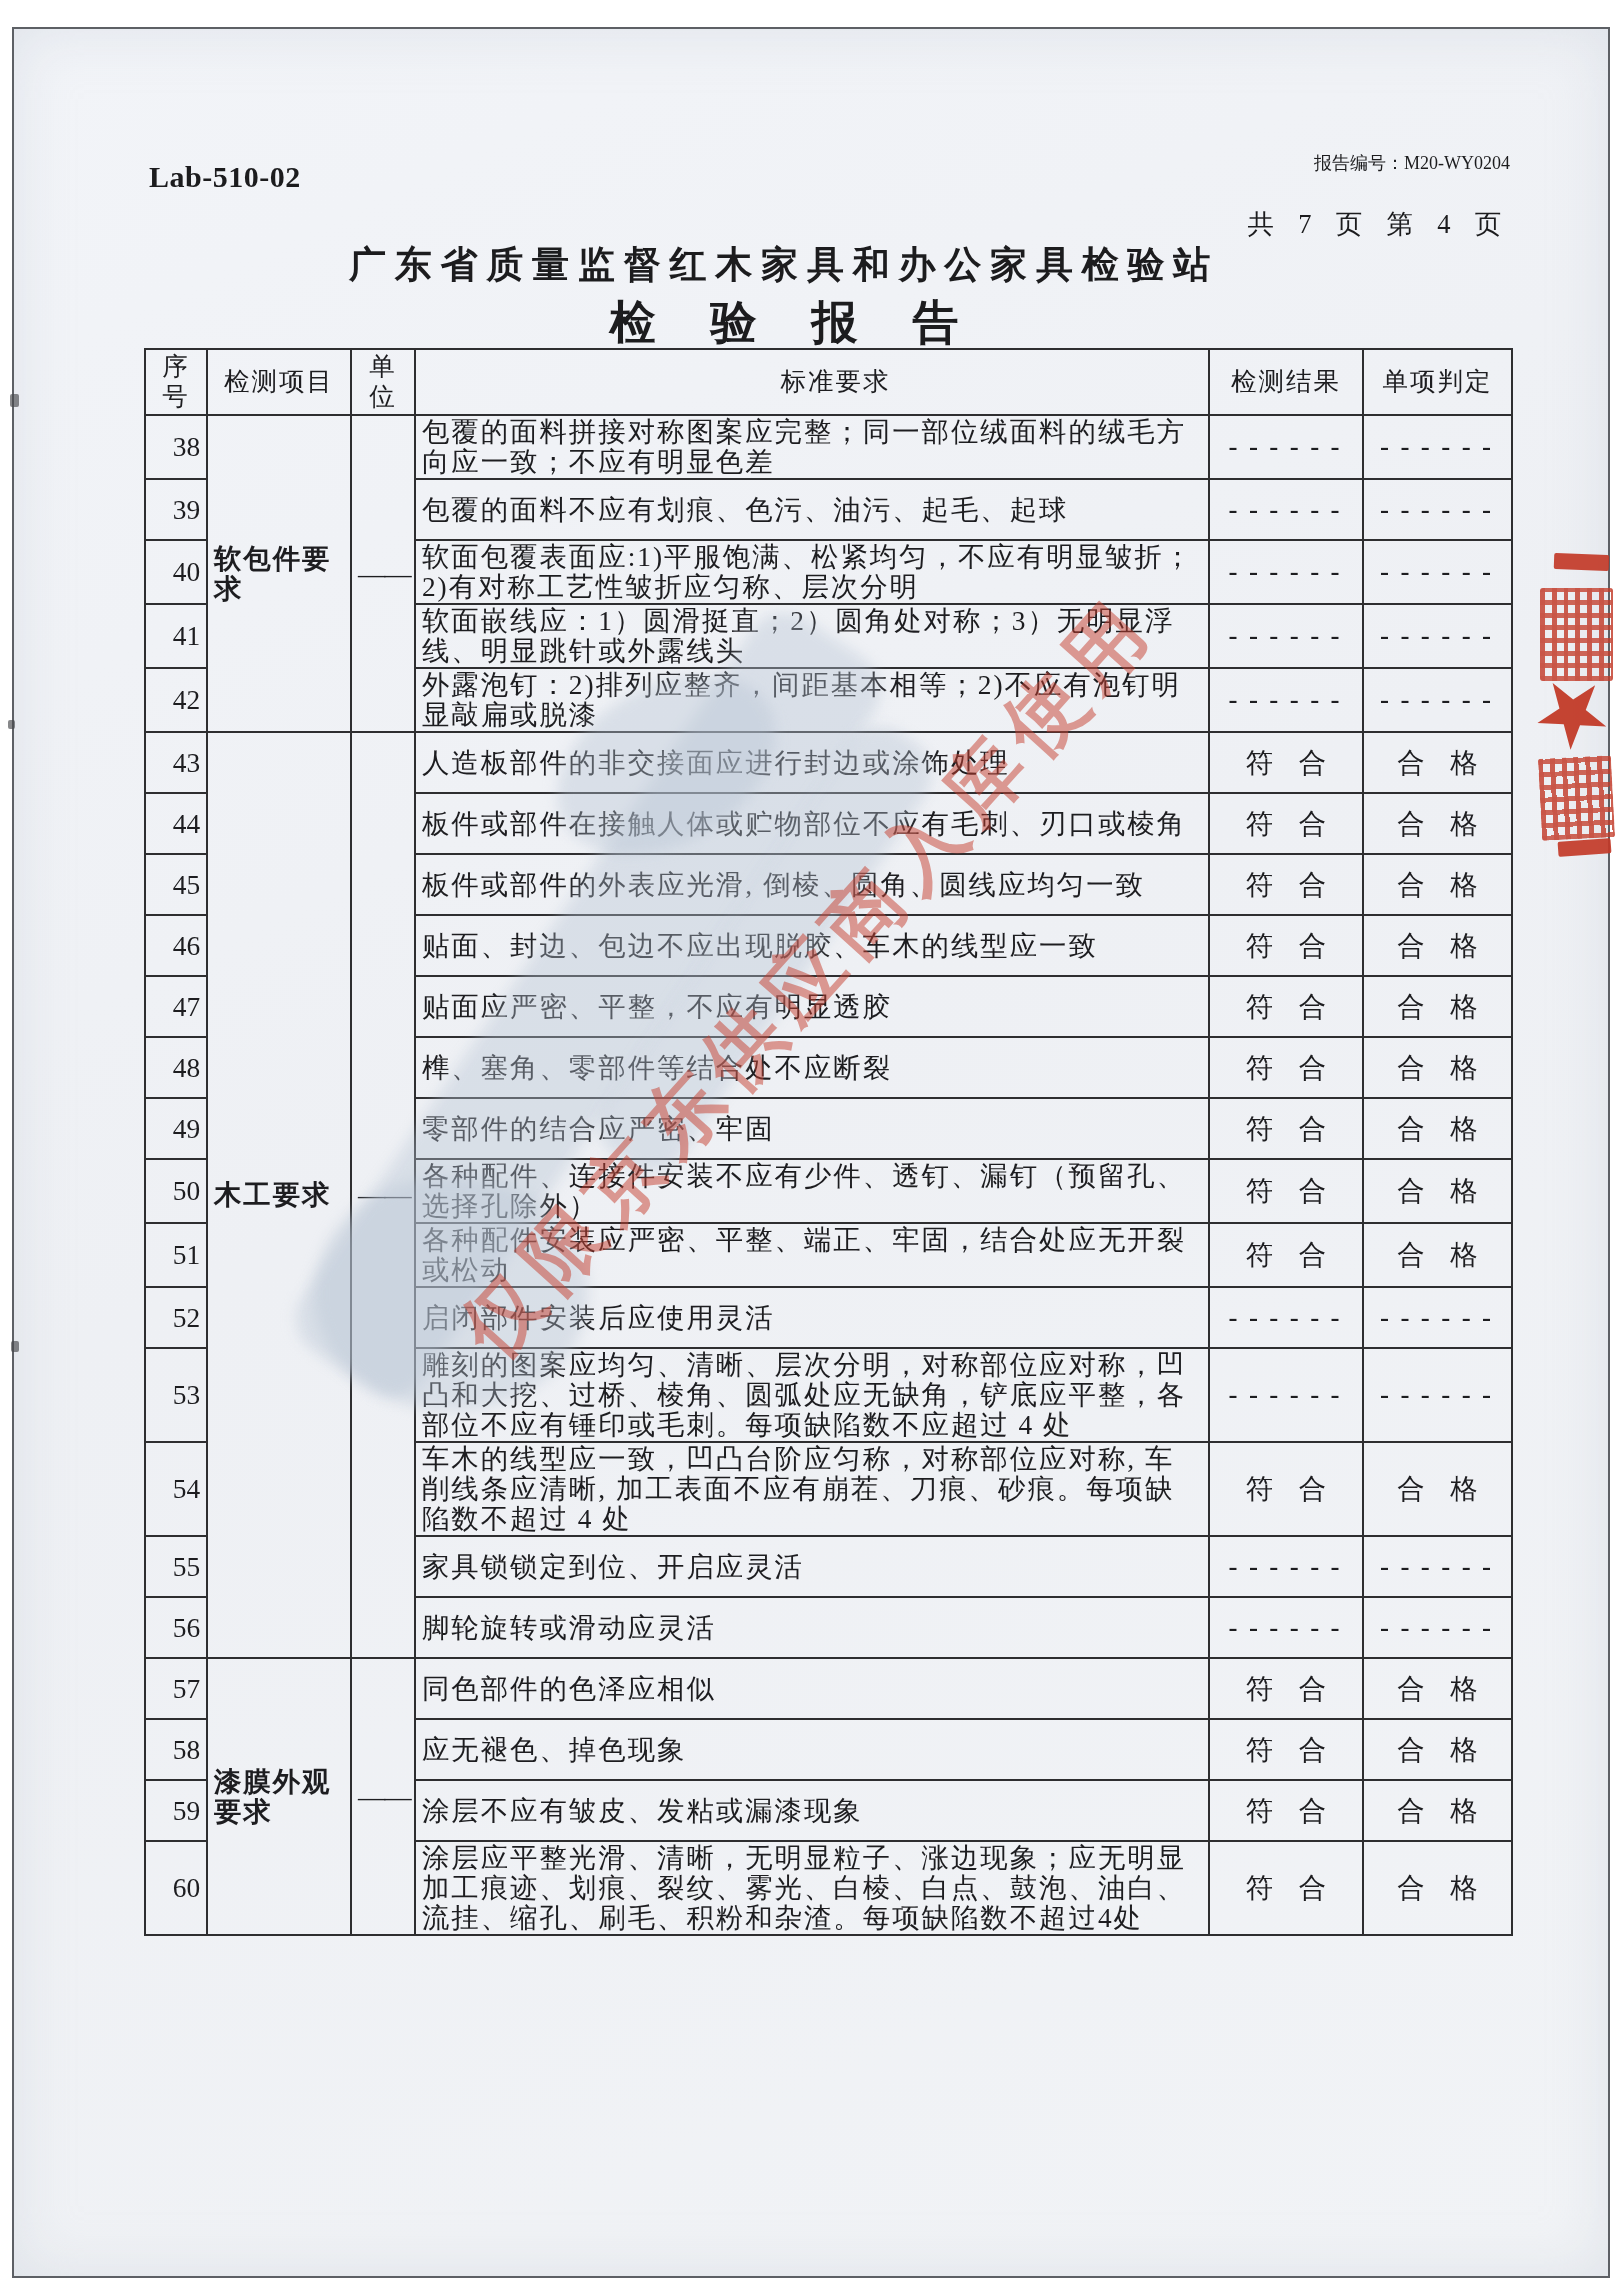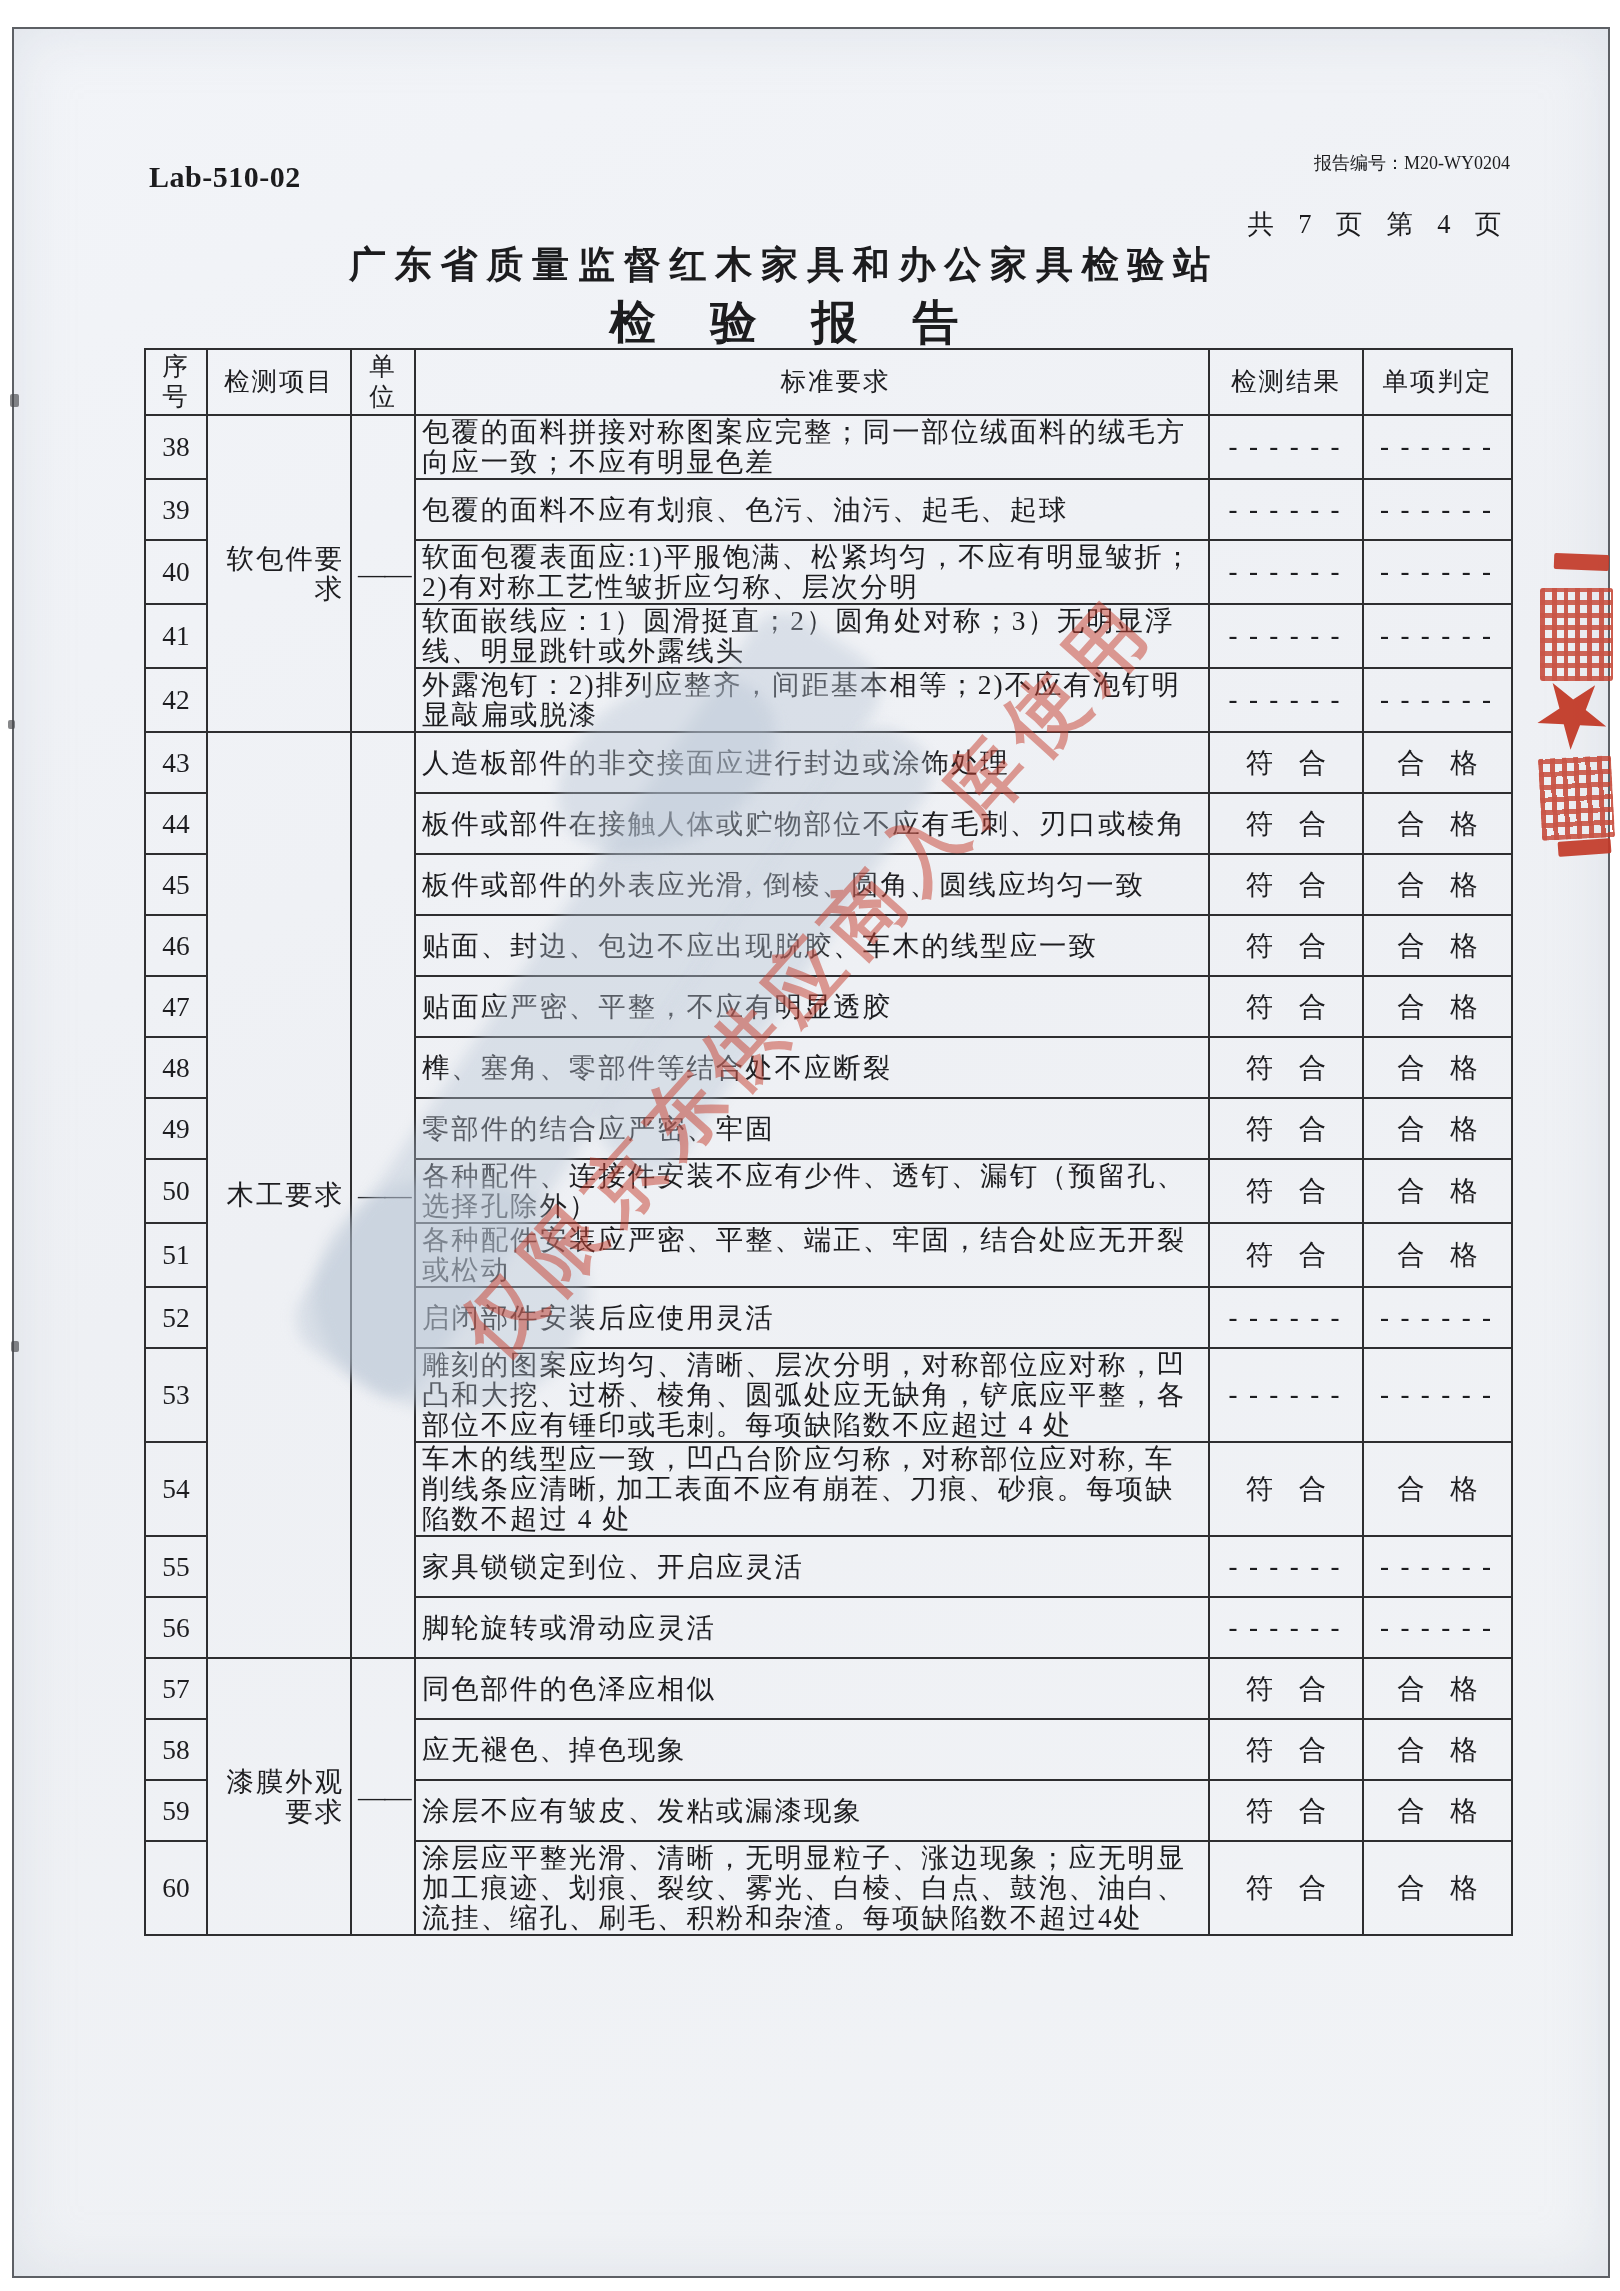--- a/index.html
+++ b/index.html
@@ -29,22 +29,22 @@
   table.report td{
     border:2px solid #2e2e30;
     vertical-align:middle;
     font-size:27.4px;line-height:30px;
     height:57px;
     padding:1px 5.9px;
     color:#1d1d20;
   }
   tr.head td{height:33px;font-size:25.5px;text-align:center;padding:2px 12px;letter-spacing:2px;}
   td.h-req{letter-spacing:47px;text-indent:47px;}
-  td.c-no{text-align:center;}
-  td.c-item{text-align:right;letter-spacing:2px;}
+  td.c-no{text-align:right;}
+  td.c-item{text-align:left;letter-spacing:2px;font-weight:bold;}
   td.c-unit{text-align:center;font-size:29px;letter-spacing:-1px;}
   td.c-req{text-align:left;padding:2px 7.8px 2px 9.8px;letter-spacing:2px;line-height:29px;}
   td.c-res{text-align:center;}
   td.ok{letter-spacing:25.5px;text-indent:25.5px;}
   td.dash{font-family:"DejaVu Sans Mono","Liberation Mono",monospace;font-size:24.5px;letter-spacing:3.9px;color:#2b2b2d;}
 
   .wm-layer{position:absolute;left:0;top:0;width:1620px;height:2292px;pointer-events:none;}
   .wm-gray-band{
     position:absolute;background:rgba(182,194,210,.38);filter:blur(6.9px);border-radius:39px;
   }

